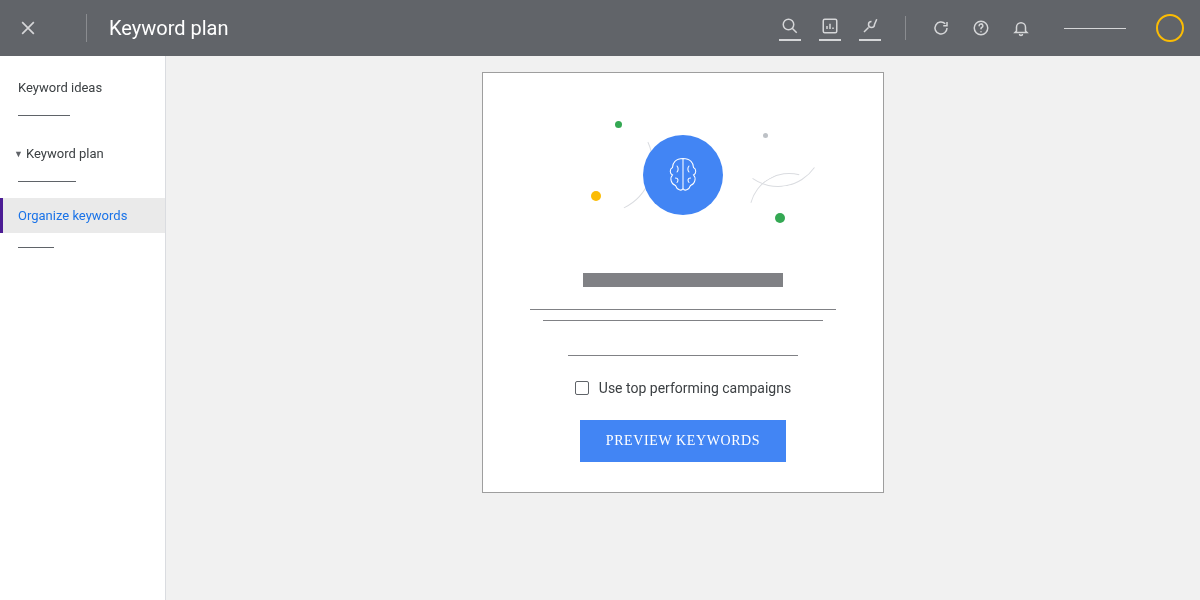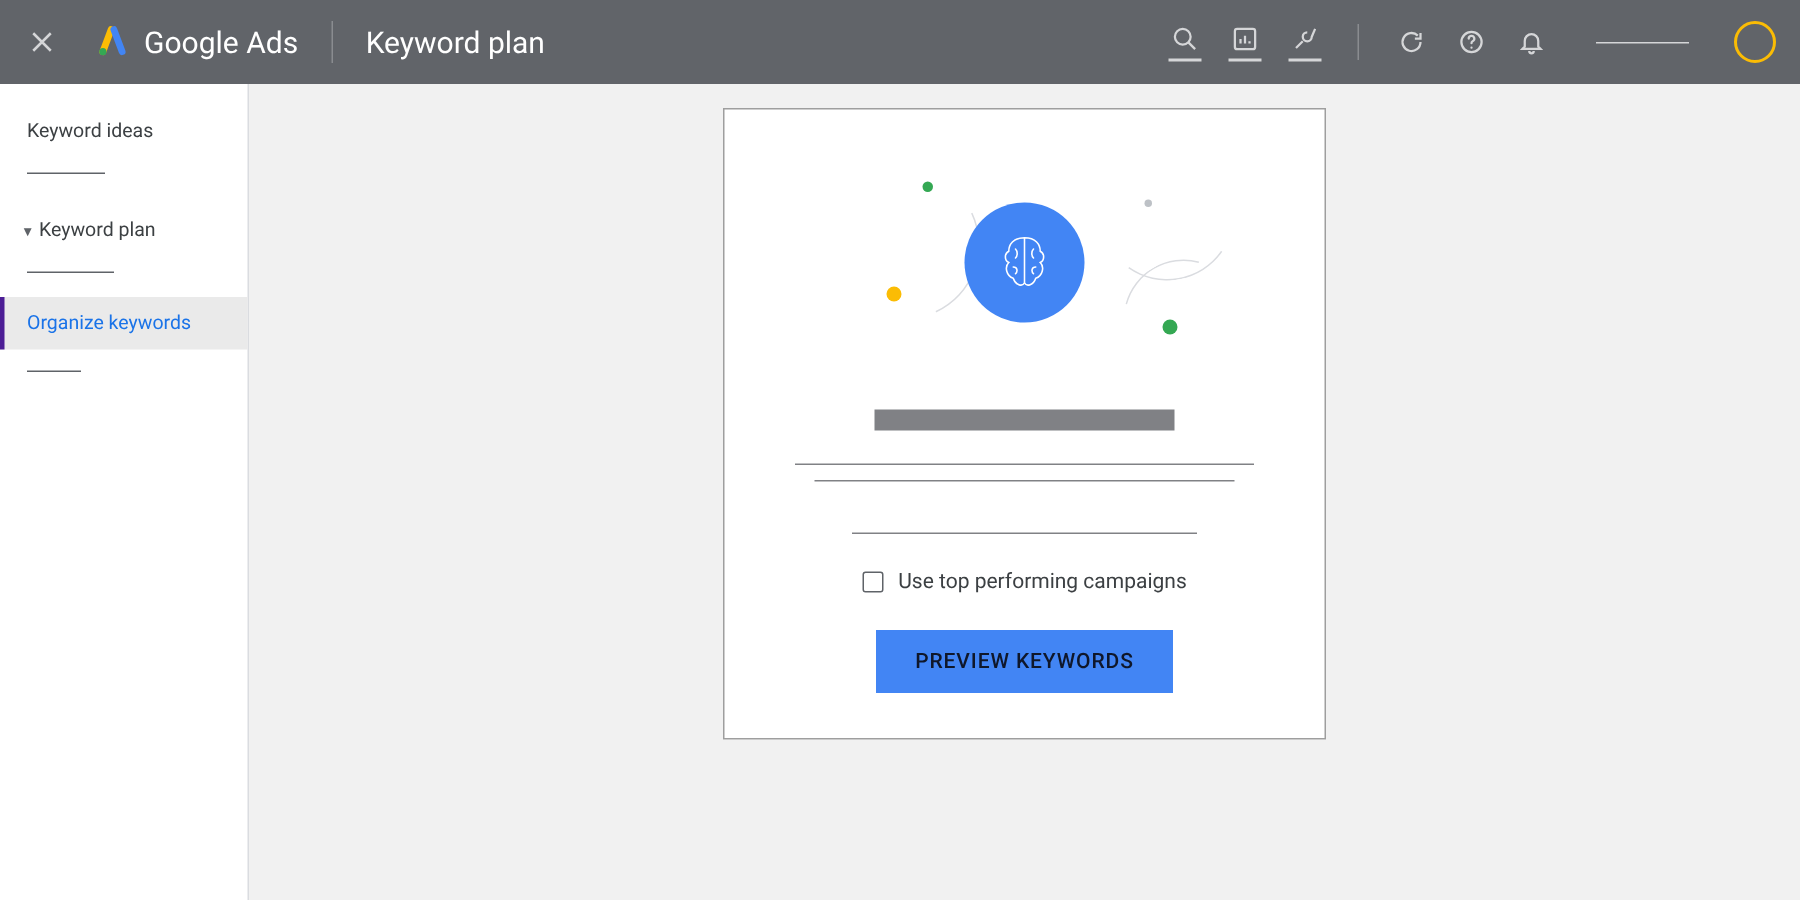--- a/index.html
+++ b/index.html
@@ -59,40 +59,30 @@
     .title-bar { width: 200px; height: 14px; background: #808185; margin-bottom: 22px; }
     .line-ph { height: 1px; background: #808185; margin-bottom: 10px; }
     .line-1 { width: 306px; }
     .line-2 { width: 280px; margin-bottom: 34px; }
     .line-3 { width: 230px; margin-bottom: 24px; }
     
     .checkbox-row { display: flex; align-items: center; gap: 10px; margin-bottom: 24px; }
     .checkbox { width: 14px; height: 14px; border: 1.5px solid #5f6368; border-radius: 2px; cursor: pointer; }
     .checkbox-label { font-size: 14px; color: #3c4043; }
     
-    .preview-btn { background: #4285f4; color: #0f172a; border: none; padding: 13px 26px; font-size: 14px; font-weight: 500; letter-spacing: 0.6px; cursor: pointer; }
+    .preview-btn { background: #4285f4; color: #ffffff; border: none; padding: 13px 26px; font-size: 14px; font-weight: 500; letter-spacing: 0.6px; cursor: pointer; font-family: Liberation Serif, serif; }
   </style>
 </head>
 <body>
 
 <div class="header">
   <div class="close-btn">
     <svg width="20" height="20" viewBox="0 0 24 24">
         <path d="M5 5 L19 19 M19 5 L5 19" stroke="#d5d6d8" stroke-width="2" fill="none"></path>
       </svg>
-  </div>
-  <div class="logo-group">
-    <span class="logo-icon">
-      <svg width="22" height="22" viewBox="0 0 24 24">
-          <path d="M11 3 L5 19" stroke="#fbbc04" stroke-width="5" stroke-linecap="round"></path>
-          <path d="M13 3 L19 19" stroke="#4285f4" stroke-width="5" stroke-linecap="round"></path>
-          <circle cx="5" cy="19" r="2.6" fill="#34a853"></circle>
-        </svg>
-    </span>
-    <span class="logo-text">Google Ads</span>
   </div>
   <div class="divider-v"></div>
   <span class="page-title">Keyword plan</span>
   <div class="header-spacer"></div>
   <div class="header-icons">
     <div class="header-icon icon-underline">
       <svg width="18" height="18" viewBox="0 0 24 24">
           <circle cx="10" cy="10" r="7" stroke="#d5d6d8" stroke-width="2" fill="none"></circle>
           <path d="M15 15 L21 21" stroke="#d5d6d8" stroke-width="2"></path>
         </svg>

